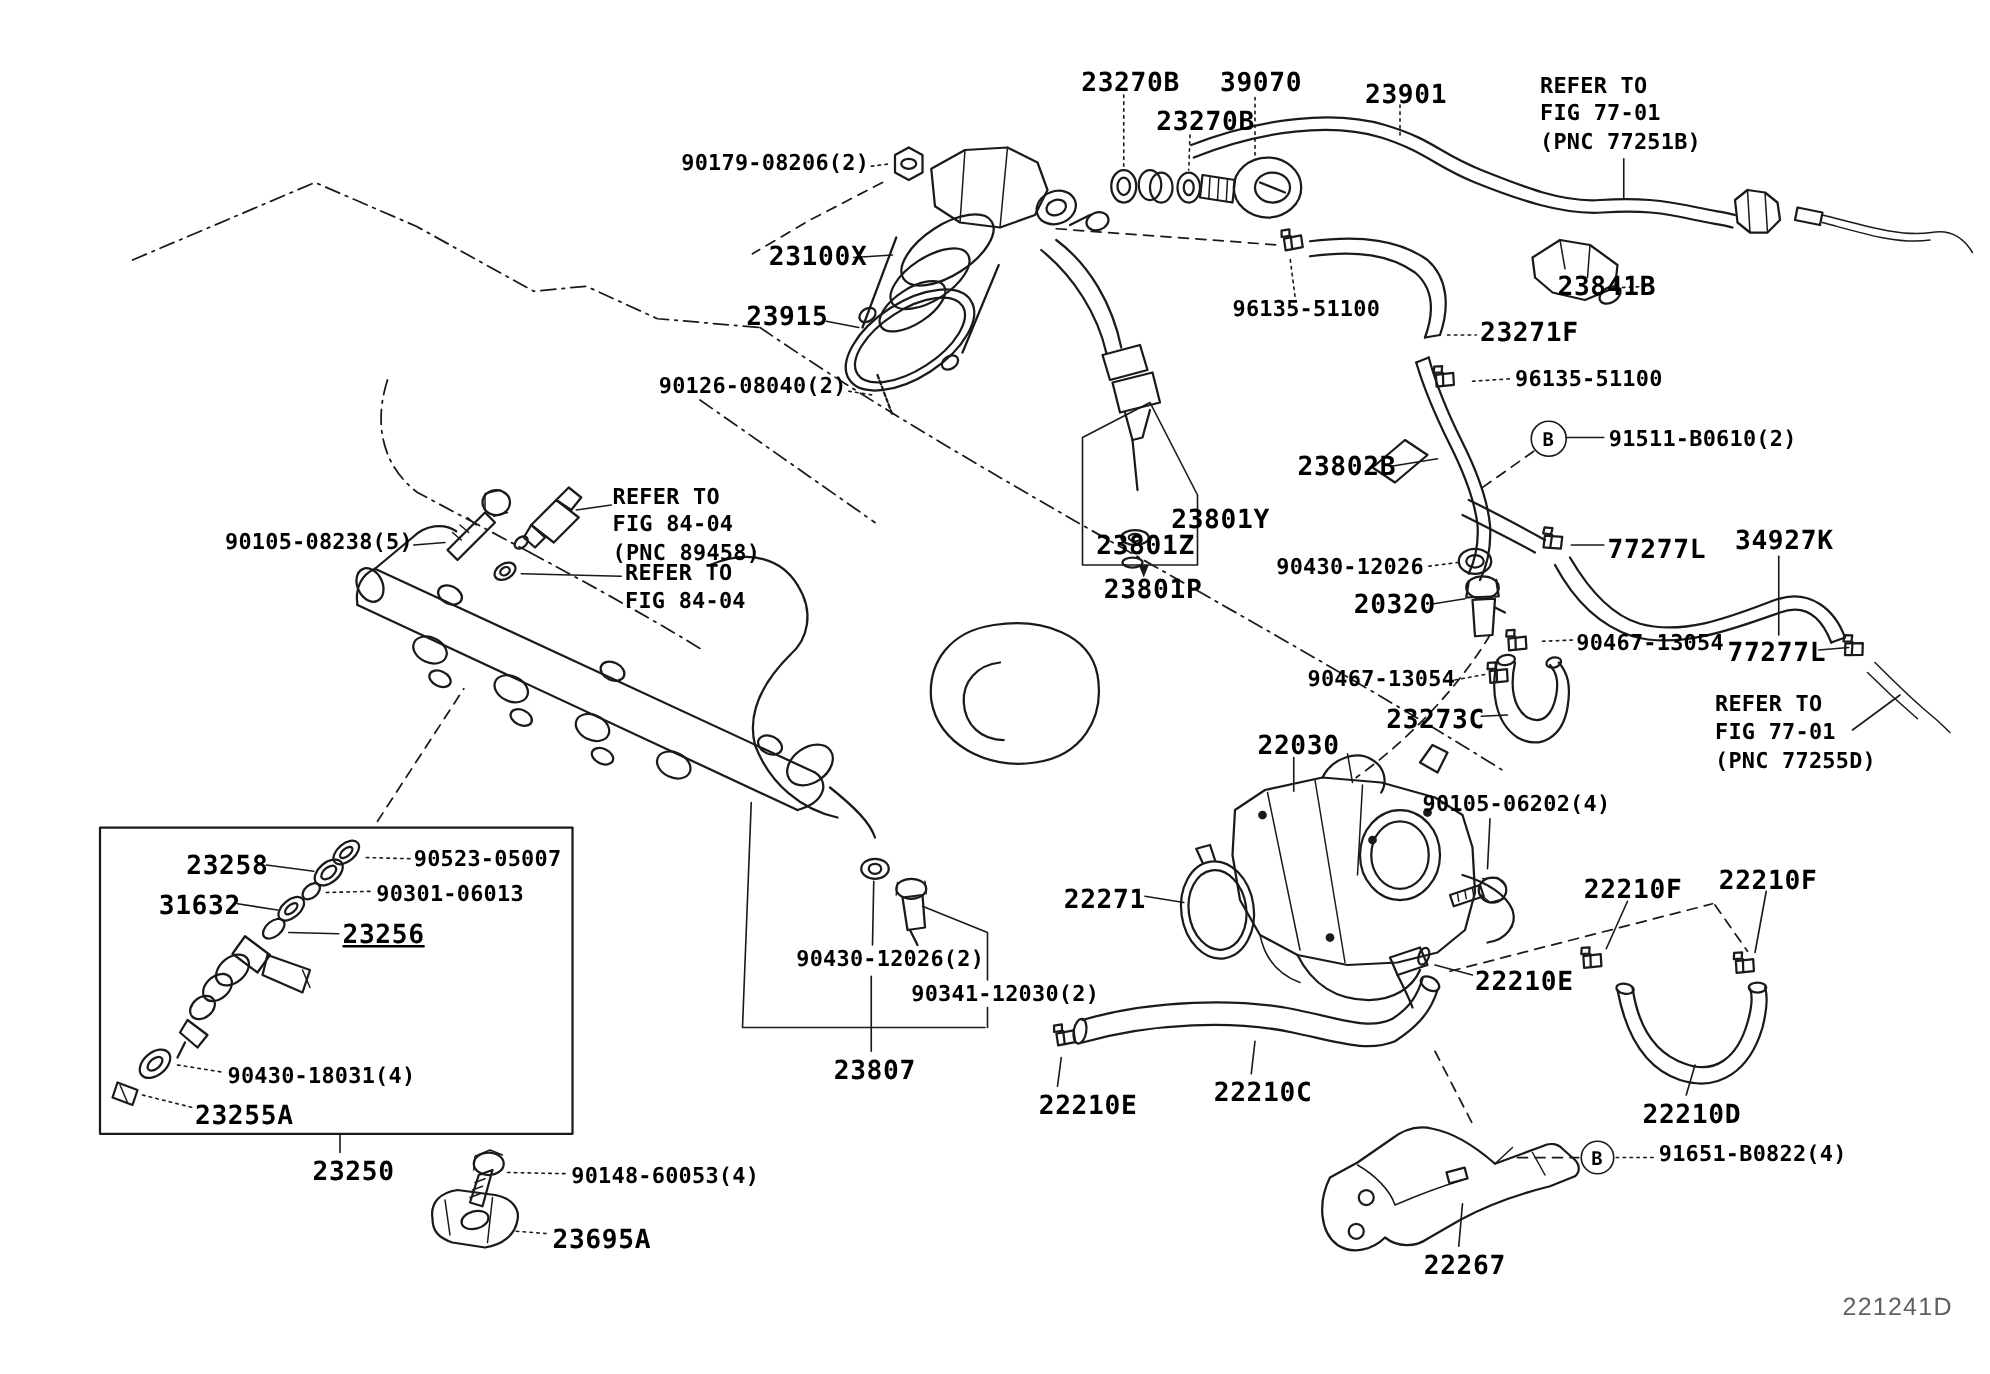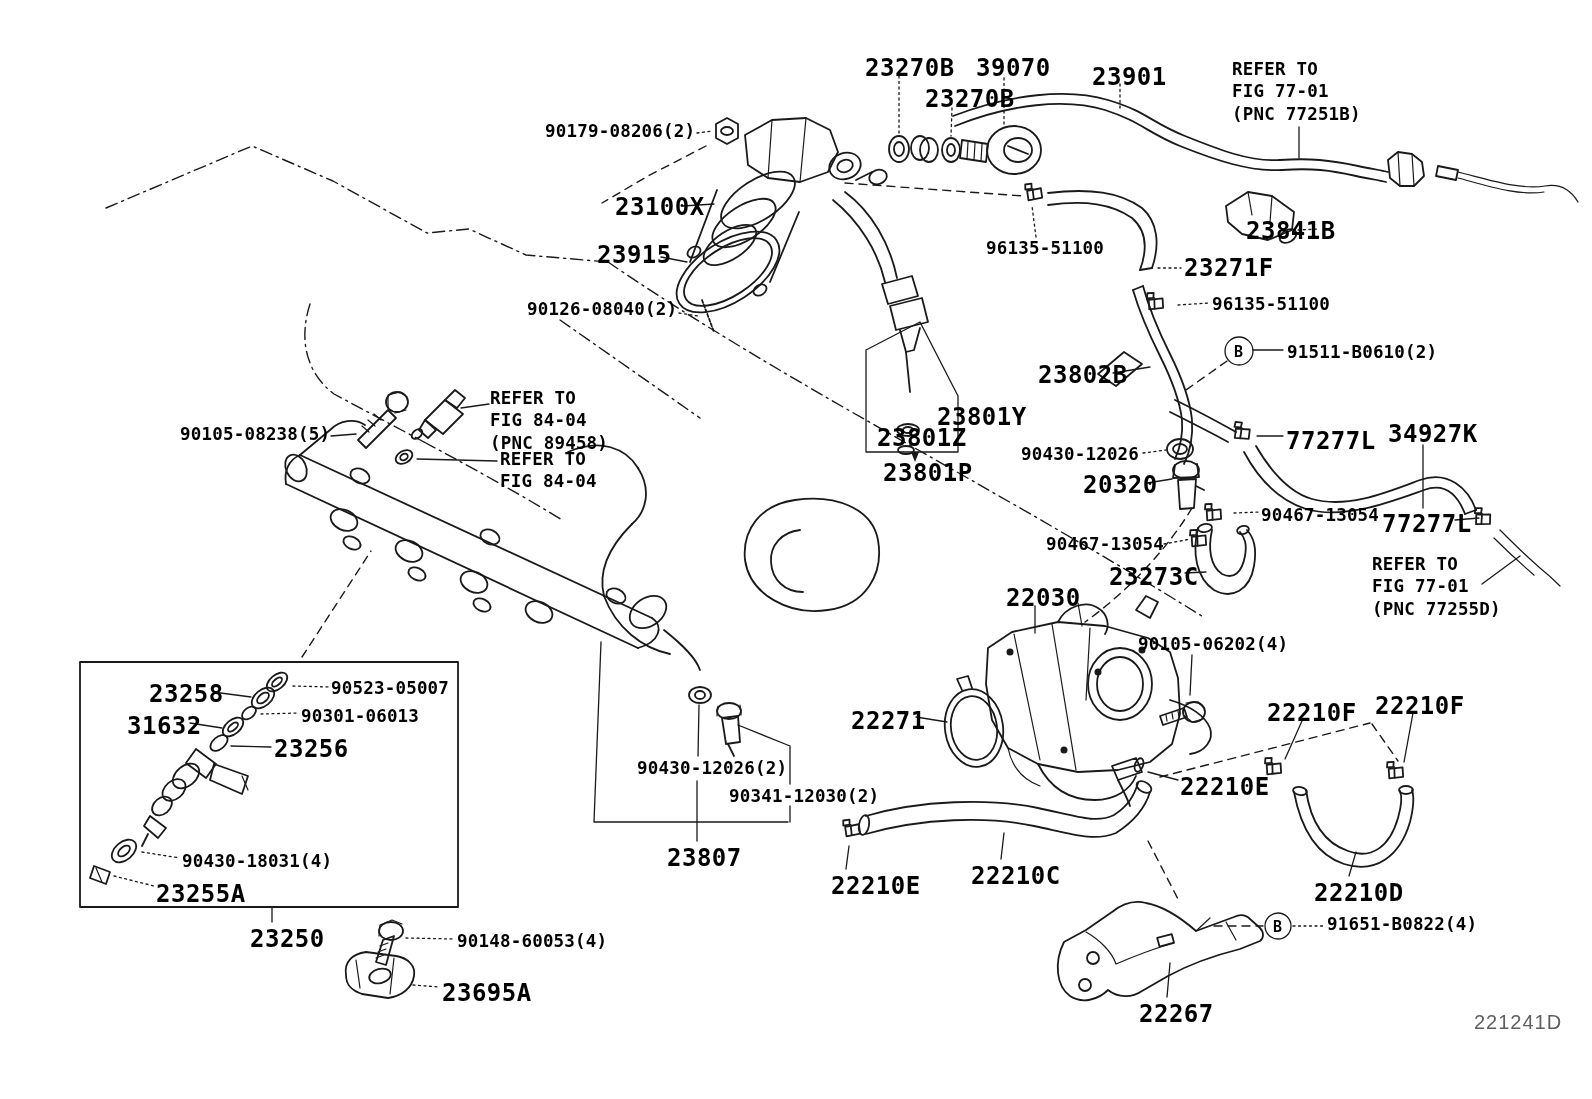--- a/index.html
+++ b/index.html
@@ -1,21 +1,21 @@
 <!DOCTYPE html>
 <html><head>
 <meta charset="utf-8">
 <style>
   html,body{margin:0;padding:0;background:#ffffff;}
   #stage{position:relative;width:1592px;height:1099px;background:#ffffff;overflow:hidden;
          font-family:"DejaVu Sans Mono", monospace;}
   #drawing{position:absolute;left:0;top:0;}
   #label-layer{position:absolute;left:0;top:0;width:100%;height:100%;pointer-events:none;}
   .part-label{position:absolute;color:#000;white-space:pre;line-height:1.28;}
-  .s-lg{font-size:24px;font-weight:bold;letter-spacing:0.5px;}
+  .s-lg{font-size:21px;font-weight:bold;letter-spacing:0.5px;}
   .s-sm{font-size:17.5px;font-weight:bold;letter-spacing:0.2px;}
   .s-b{font-size:15px;font-weight:bold;}
   .s-code{font-family:"Liberation Sans", sans-serif;font-size:20px;font-weight:normal;
           color:#5f5f5f;letter-spacing:1px;}
   
   svg *{stroke:#1a1a1a;fill:none;stroke-width:1.8;stroke-linecap:round;stroke-linejoin:round;}
   svg .dd{stroke-dasharray:12 5 2 5;stroke-width:1.4;}
   svg .dash{stroke-dasharray:8 6;stroke-width:1.4;}
   svg .dot{stroke-dasharray:2 3.5;stroke-width:1.3;}
   svg .ld{stroke-width:1.3;}
@@ -399,23 +399,23 @@
       <div class="part-label s-lg" style="left: 667px; top: 843px;">23807</div>
       <div class="part-label s-lg" style="left: 831px; top: 871px;">22210E</div>
       <div class="part-label s-lg" style="left: 971px; top: 861px;">22210C</div>
       <div class="part-label s-lg" style="left: 1314px; top: 878px;">22210D</div>
       <div class="part-label s-sm" style="left: 1327px; top: 913px;">91651-B0822(4)</div>
       <div class="part-label s-lg" style="left: 1139px; top: 999px;">22267</div>
       <div class="part-label s-lg" style="left: 149px; top: 679px;">23258</div>
       <div class="part-label s-sm" style="left: 331px; top: 677px;">90523-05007</div>
       <div class="part-label s-lg" style="left: 127px; top: 711px;">31632</div>
       <div class="part-label s-sm" style="left: 301px; top: 705px;">90301-06013</div>
-      <div class="part-label s-lg" style="left: 274px; top: 734px;">23256</div>
+      <div class="part-label s-lg" style="left: 274px; top: 734px; text-decoration: underline;">23256</div>
       <div class="part-label s-sm" style="left: 182px; top: 850px;">90430-18031(4)</div>
       <div class="part-label s-lg" style="left: 156px; top: 879px;">23255A</div>
       <div class="part-label s-lg" style="left: 250px; top: 924px;">23250</div>
       <div class="part-label s-sm" style="left: 457px; top: 930px;">90148-60053(4)</div>
       <div class="part-label s-lg" style="left: 442px; top: 978px;">23695A</div>
       <div class="part-label s-b" style="left: 1234px; top: 343px;">B</div>
       <div class="part-label s-b" style="left: 1273px; top: 918px;">B</div>
-      <div class="part-label s-code" style="left: 1474px; top: 1010px;">221241D</div>
+      <div class="part-label s-code" style="left: 1474px; top: 1034px;">221241D</div>
     </div>
 </div>
 
 </body></html>

